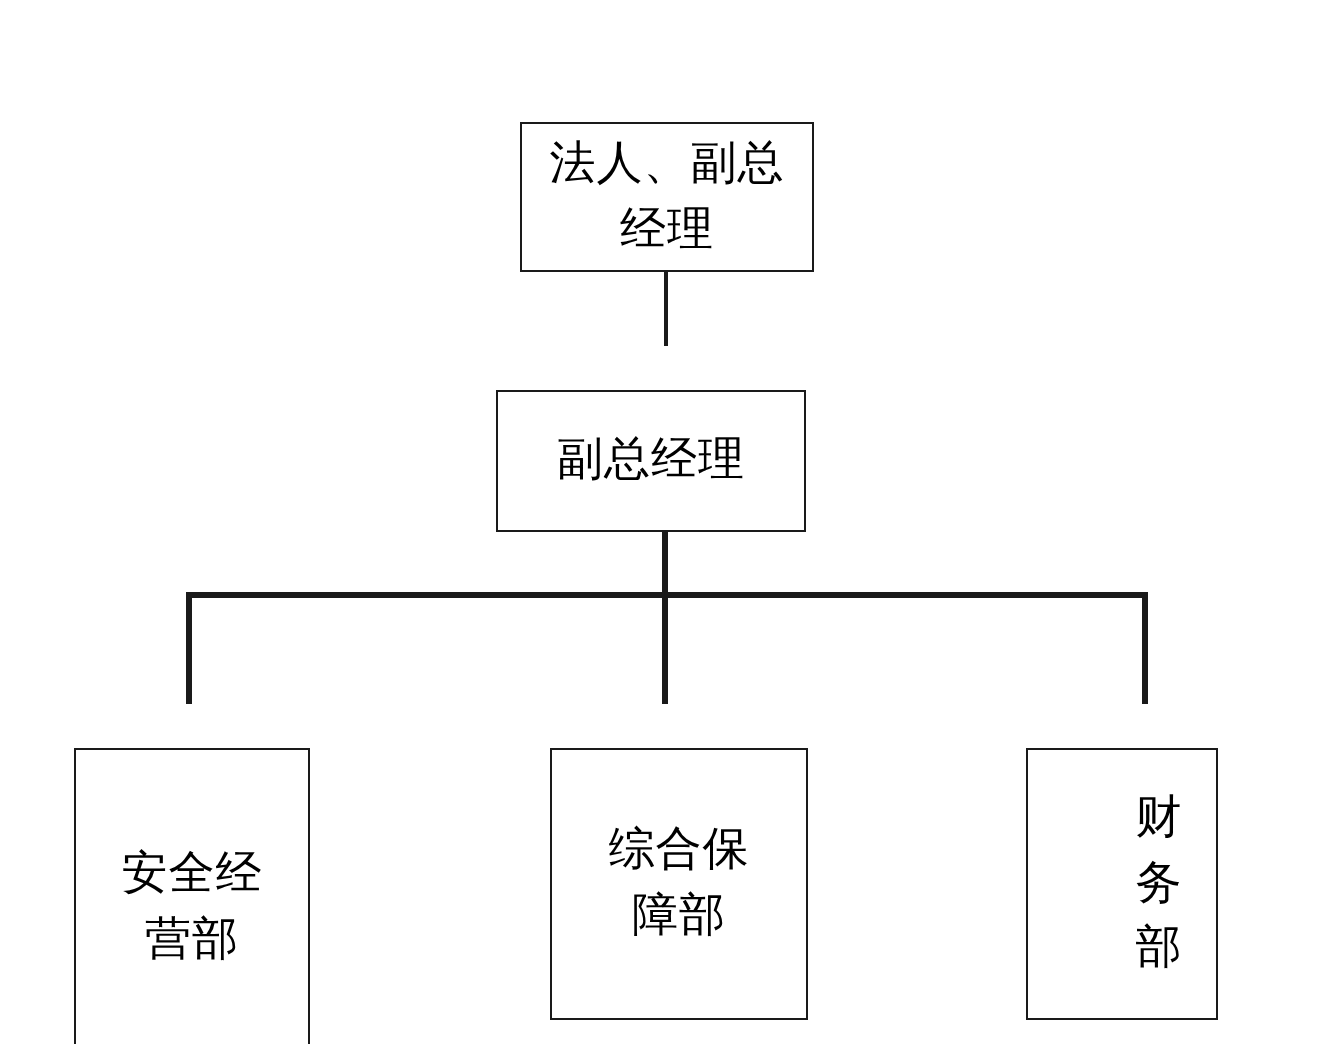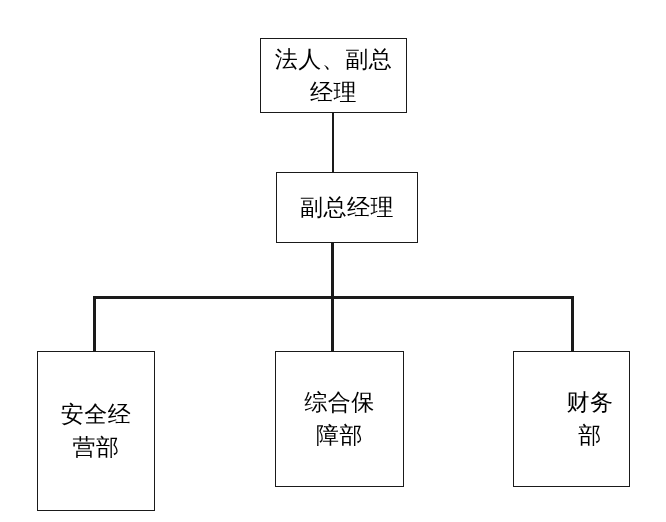--- a/index.html
+++ b/index.html
@@ -22,37 +22,38 @@
   .node-box {
     position: absolute;
     box-sizing: border-box;
     background: #ffffff;
     border: 1.6px solid #1a1a1a;
     display: flex;
     align-items: center;
     justify-content: center;
     text-align: center;
     z-index: 3;
+    margin-top: 23px;
   }
   .node-label {
     display: block;
     color: #000000;
     font-size: 23px;
     line-height: 1.42;
     letter-spacing: 0.5px;
     white-space: pre-line;
     padding: 0 8px;
   }
 
   
   #node-ceo        { left: 260px; top: 38px;  width: 147px; height: 75px;  }
-  #node-deputy     { left: 276px; top: 172px; width: 142px; height: 71px;  }
+  #node-deputy     { left: 248px; top: 172px; width: 155px; height: 71px;  }
   #node-safety     { left: 37px;  top: 351px; width: 118px; height: 160px; }
   #node-support    { left: 275px; top: 351px; width: 129px; height: 136px; }
-  #node-finance    { left: 513px; top: 351px; width: 117px; height: 136px; padding-left: 37px; }
+  #node-finance    { left: 513px; top: 351px; width: 96px; height: 136px; padding-left: 37px; }
 
   
   .connector {
     position: absolute;
     background: #1a1a1a;
     z-index: 1;
   }
   
   #link-ceo-deputy {
     left: 332px;

